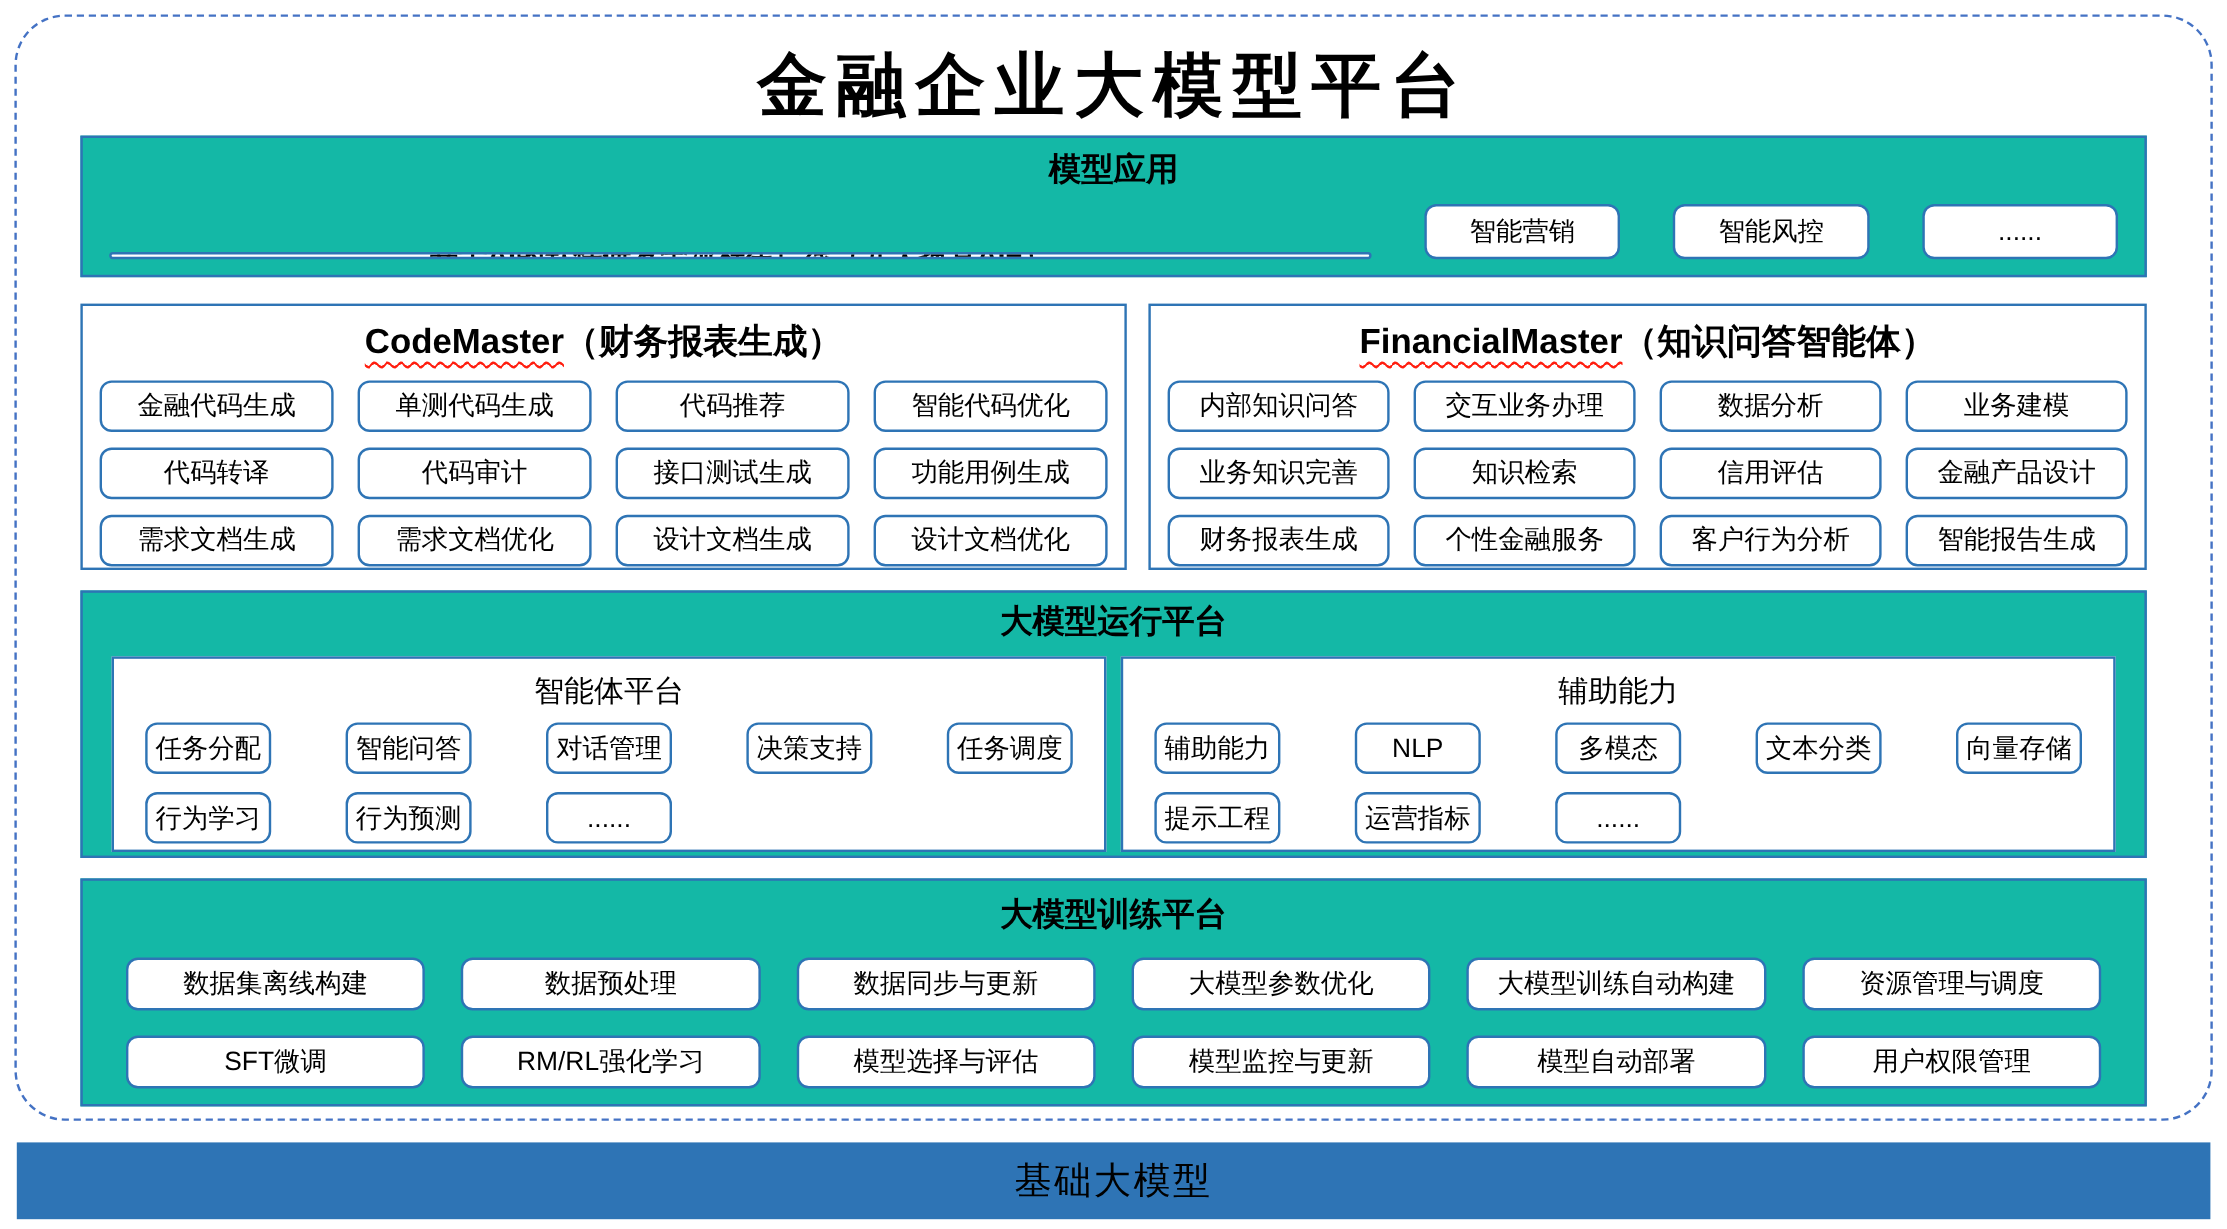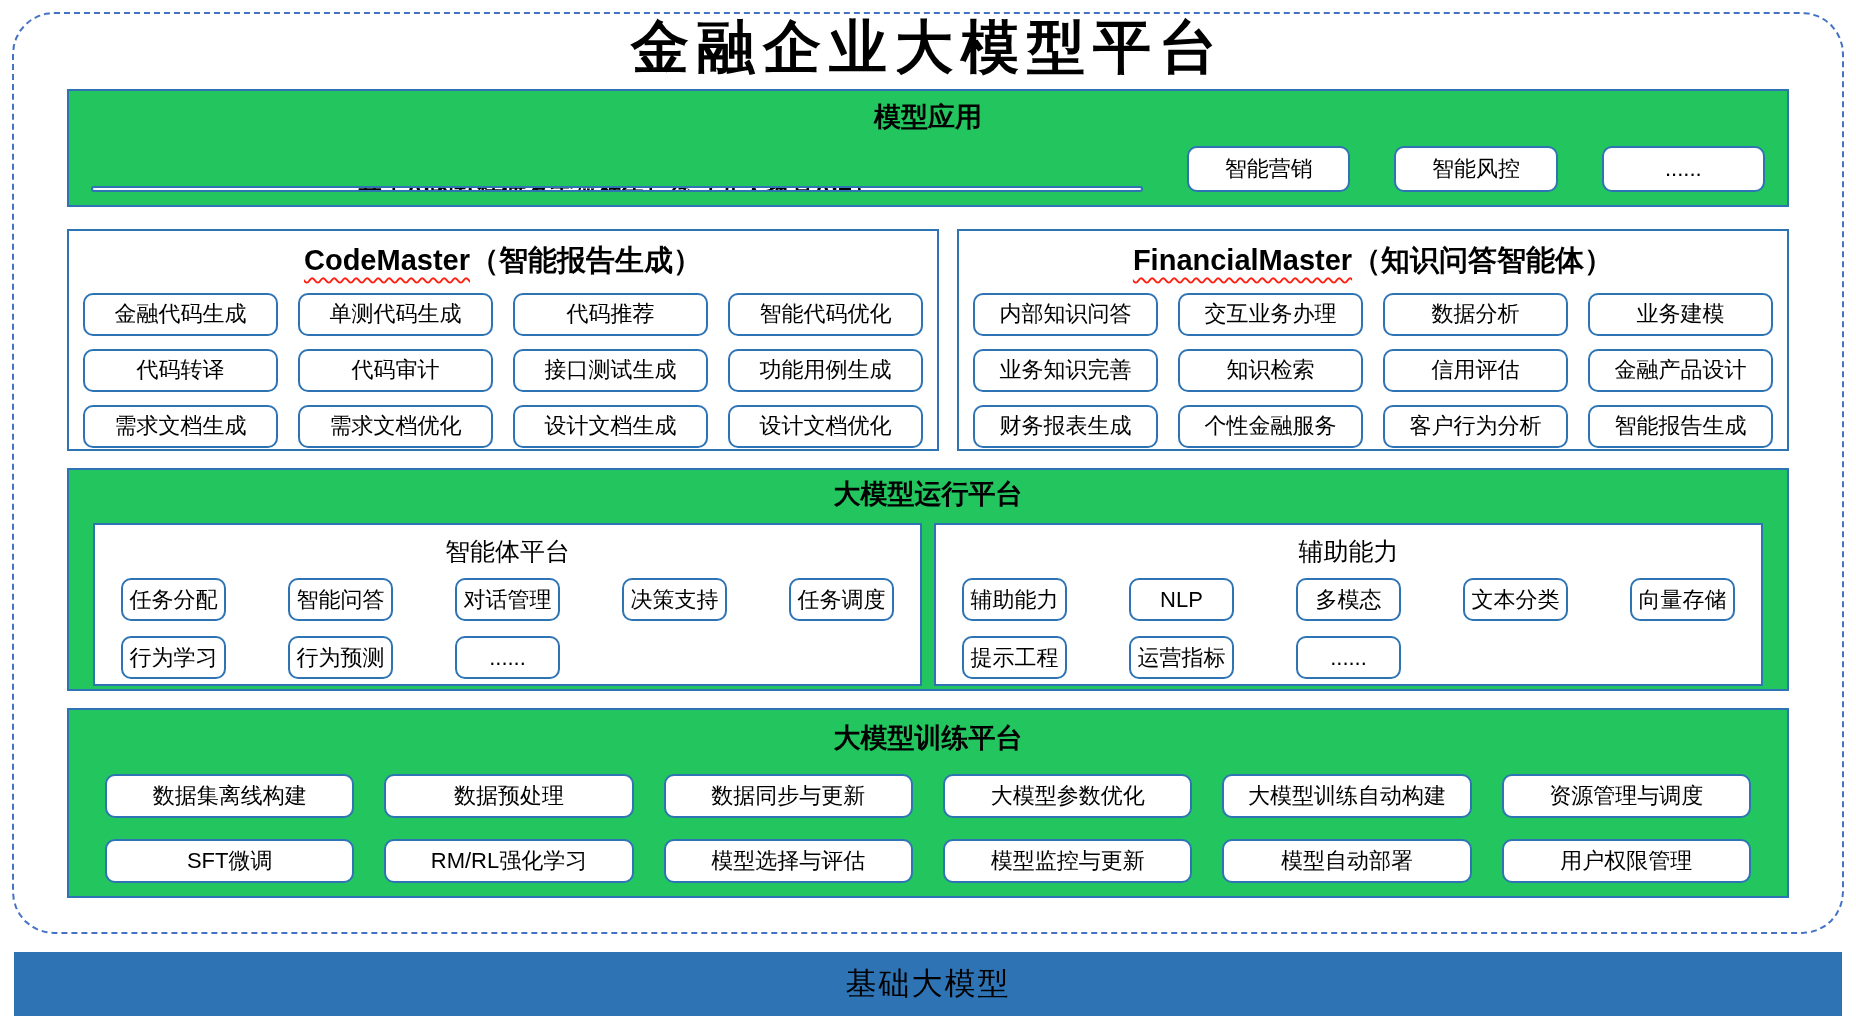--- a/index.html
+++ b/index.html
@@ -7,26 +7,26 @@
   .page {
     position:relative; width:1856px; height:1024px; background:#fff;
     font-family:"Liberation Sans","DejaVu Sans",sans-serif; color:#000;
     overflow:hidden;
   }
   .frame {
     position:absolute; left:12px; top:12px; width:1832px; height:922px;
     border:2px dashed #4472C4; border-radius:42px;
   }
   .main-title {
-    text-align:center; margin-top:0;
+    text-align:center; margin-top:24px;
     font-family:"DejaVu Serif","Liberation Serif",serif;
     font-weight:700; font-size:58px; letter-spacing:8px; line-height:1.15;
   }
   .sec {
-    border:2px solid #2E74B5; margin:0 53px; background:#22c55e;
+    border:2px solid #2E74B5; margin:0 53px; background:#14b8a6;
   }
   .sec-header { text-align:center; font-weight:700; font-size:27px; line-height:1.2; }
   .btn {
     border:2px solid #2E74B5; border-radius:10px; background:#fff;
     display:flex; align-items:center; justify-content:center;
     font-size:22px; white-space:nowrap; overflow:hidden;
   }
   
   .sec-apps { margin-top:8px; height:118px; padding:10px 14px 0; }
   .apps-row { display:flex; gap:44px; margin:13px 8px 0; height:46px; }
@@ -76,21 +76,21 @@
             <div class="btn app-item">智能营销</div>
             <div class="btn app-item">智能风控</div>
             <div class="btn app-item">......</div>
           </div>
       </div>
     </div>
 
     <div class="agents-row">
       <div class="panel panel-left">
         <div class="panel-header">
-          <span class="wavy">CodeMaster</span><span>（智能报告生成）</span>
+          <span class="wavy">CodeMaster</span><span>（财务报表生成）</span>
         </div>
         <div class="grid4">
             <div class="btn">金融代码生成</div>
             <div class="btn">单测代码生成</div>
             <div class="btn">代码推荐</div>
             <div class="btn">智能代码优化</div>
             <div class="btn">代码转译</div>
             <div class="btn">代码审计</div>
             <div class="btn">接口测试生成</div>
             <div class="btn">功能用例生成</div>

